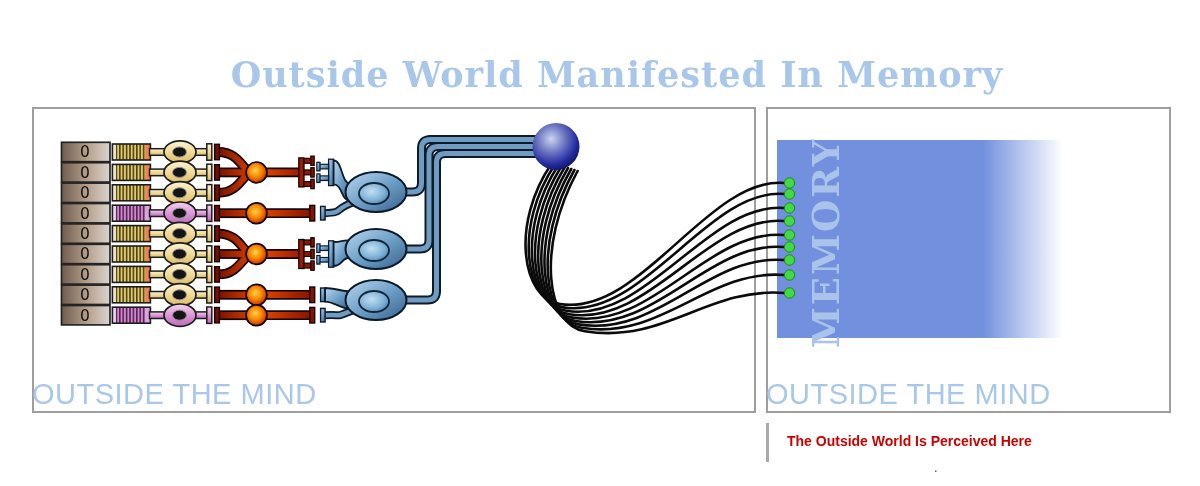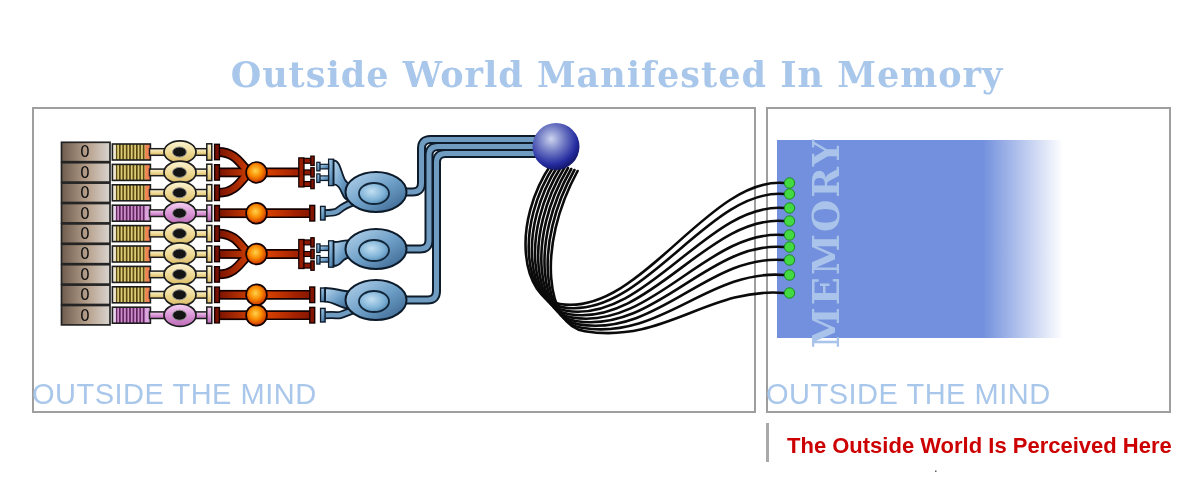--- a/index.html
+++ b/index.html
@@ -15,21 +15,21 @@
   .panel{position:absolute;top:107px;height:302px;border:2px solid #9e9e9e;background:#fff;}
   #left-panel{left:32px;width:720px;}
   #right-panel{left:766px;width:401px;}
   .panel-label{
     position:absolute;top:378px;
     font-weight:normal;font-size:29px;letter-spacing:0.5px;color:#a9c7ea;
   }
   #left-label{left:32px;width:700px;}
   #right-label{left:766px;width:364px;}
   #caption-bar{position:absolute;left:766px;top:423px;width:3px;height:39px;background:#a9a9a9;}
-  #caption{position:absolute;left:787px;top:433px;font-weight:bold;font-size:22px;color:#cc0000;}
+  #caption{position:absolute;left:787px;top:433px;font-weight:bold;font-size:14px;color:#cc0000;}
   #footer-dot{position:absolute;left:934px;top:460px;font-size:13px;color:#444;}
   #scene{position:absolute;left:0;top:0;pointer-events:none;}
   .zero{font-family:"DejaVu Sans",sans-serif;font-size:15.5px;fill:#101010;}
   .mem{font-family:"DejaVu Serif",serif;font-weight:bold;font-size:37px;fill:#a9c3ea;letter-spacing:2px;}
 </style>
 </head>
 <body>
 
 <div id="title">Outside World Manifested In Memory</div>
 

